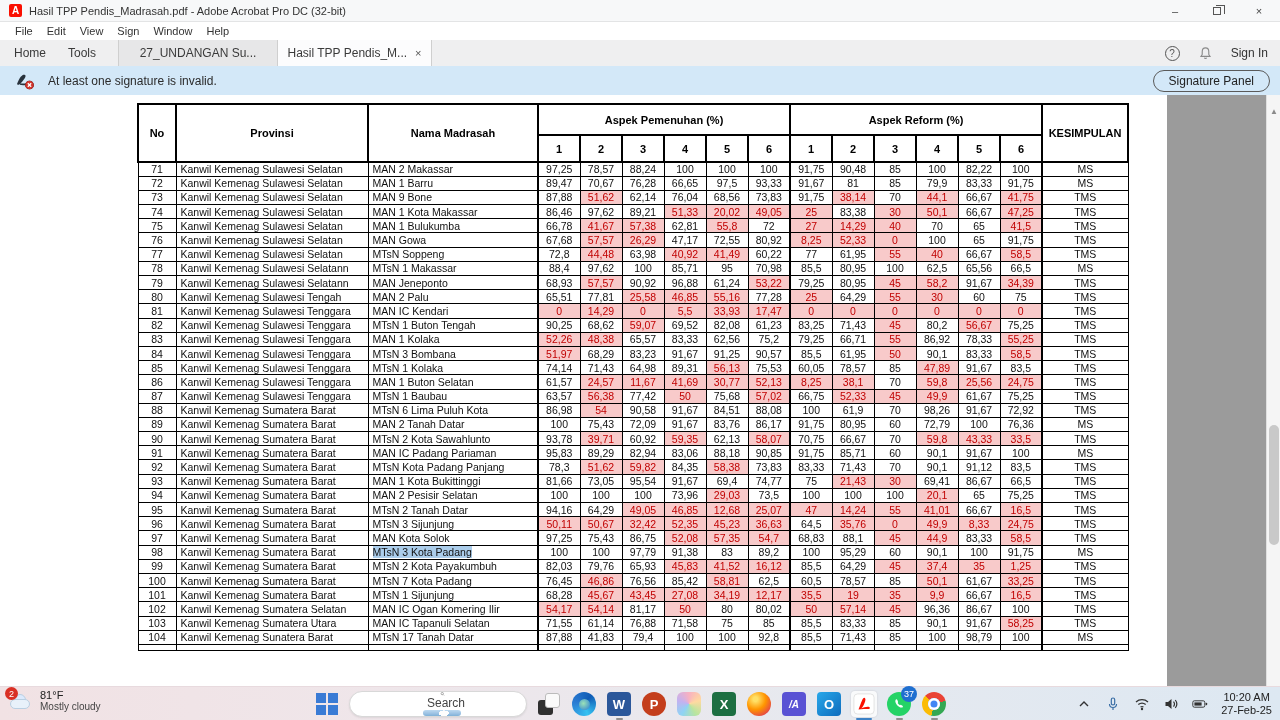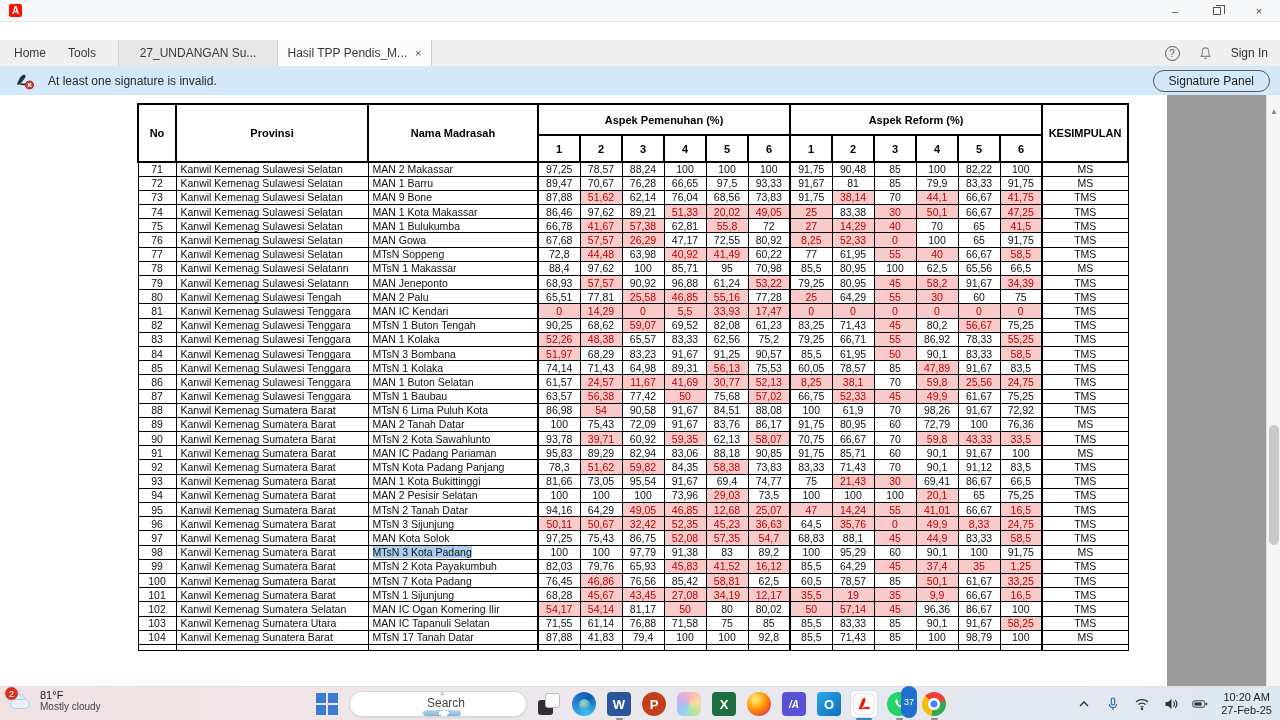--- a/index.html
+++ b/index.html
@@ -128,43 +128,52 @@
   #copilot-ico { background:conic-gradient(#f8b1c1,#ffd9a0,#b9e59f,#8fd3f4,#c3b1f0,#f8b1c1);
               border-radius:6px; }
   #firefox-ico { background:radial-gradient(circle at 35% 30%,#ffe066 10%,#ff9500 45%,#e8503e 75%,#b5007f); }
   #chrome-ico { background:conic-gradient(from -45deg,#ea4335 0 33%,#34a853 0 66%,#fbbc05 0 100%);
               position:relative; }
   #chrome-ico:after { content:""; width:12px; height:12px; border-radius:50%; background:#fff;
               border:0; box-shadow:inset 0 0 0 2.5px #fff, inset 0 0 0 10px #4285f4; }
   #whatsapp-ico { background:#25d366; position:relative; }
   #wa-badge { position:absolute; right:-6px; top:-6px; min-width:16px; height:16px; background:#1f6fd0;
               border-radius:8px; color:#fff; font-size:9px; display:flex; align-items:center;
-              justify-content:center; padding:16px 2px; }
+              justify-content:center; padding:0 2px; }
   #tray { position:absolute; right:8px; top:0; height:34px; display:flex; align-items:center; gap:13px; }
   .tray-ico { width:16px; height:16px; display:flex; align-items:center; justify-content:center;
               color:#333; }
   #clock { text-align:center; font-size:11px; color:#222; line-height:13px; }
   svg { display:block; }
 </style>
 </head>
 <body>
 
 <div id="screen">
 
   <div id="titlebar">
     <div class="acro-ico">A</div>
+    <div id="win-title">Hasil TPP Pendis_Madrasah.pdf - Adobe Acrobat Pro DC (32-bit)</div>
     <div id="win-controls">
       <div class="win-btn">–</div>
       <div class="win-btn">
         <span class="restore-glyph"></span>
       </div>
       <div class="win-btn">×</div>
     </div>
   </div>
 
+  <div id="menubar">
+    <span class="menu-item">File</span>
+    <span class="menu-item">Edit</span>
+    <span class="menu-item">View</span>
+    <span class="menu-item">Sign</span>
+    <span class="menu-item">Window</span>
+    <span class="menu-item">Help</span>
+  </div>
 
   <div id="tabbar">
     <div class="bar-label" id="tab-home">Home</div>
     <div class="bar-label" id="tab-tools">Tools</div>
     <div class="doc-tab" id="doc-tab-1">
       <span>27_UNDANGAN Su...</span>
     </div>
     <div class="doc-tab" id="doc-tab-2">
       <span>Hasil TPP Pendis_M...</span>
       <span class="tab-close">×</span>

